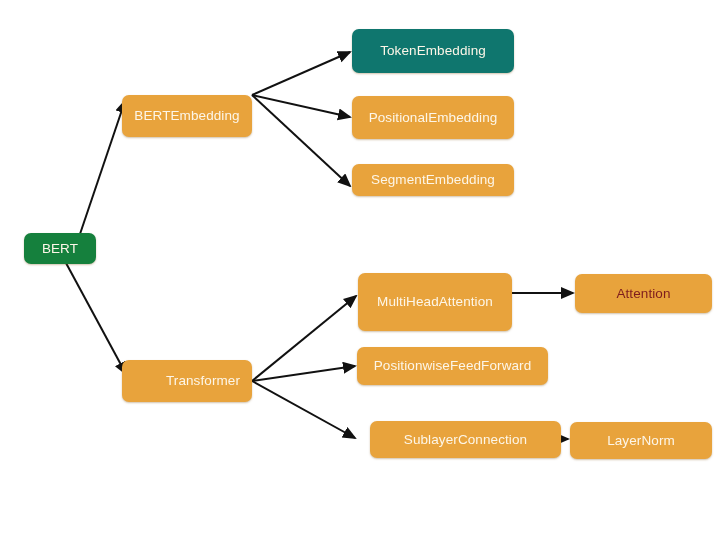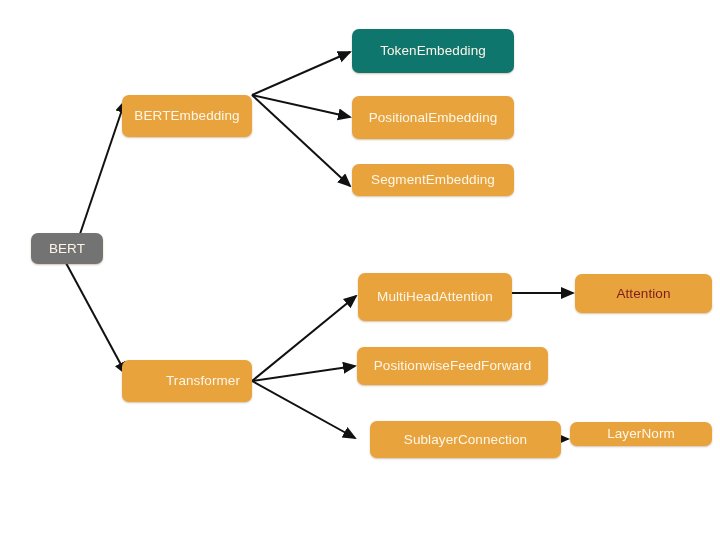--- a/index.html
+++ b/index.html
@@ -68,48 +68,48 @@
         <line x1="252" y1="95" x2="350" y2="186" stroke="#111111" stroke-width="2" marker-end="url(#arrowhead)"></line>
         <line x1="252" y1="381" x2="356" y2="296" stroke="#111111" stroke-width="2" marker-end="url(#arrowhead)"></line>
         <line x1="252" y1="381" x2="355" y2="366" stroke="#111111" stroke-width="2" marker-end="url(#arrowhead)"></line>
         <line x1="252" y1="381" x2="355" y2="438" stroke="#111111" stroke-width="2" marker-end="url(#arrowhead)"></line>
         <line x1="512" y1="293" x2="573" y2="293" stroke="#111111" stroke-width="2" marker-end="url(#arrowhead)"></line>
         <line x1="548" y1="439" x2="568" y2="439" stroke="#111111" stroke-width="2" marker-end="url(#arrowhead)"></line>
       </g>
   </svg>
 
   <div id="nodes-layer">
-      <div class="node" style="left: 24px; top: 233px; width: 72px; height: 31px; background: #737373; color: rgb(253, 246, 232); margin-left: 7px;">
+      <div class="node" style="left: 24px; top: 233px; width: 72px; height: 31px; background: #15803d; color: rgb(253, 246, 232);">
         <span class="node-label">BERT</span>
       </div>
       <div class="node" style="left: 122px; top: 74px; width: 130px; height: 42px; background: rgb(232, 163, 60); color: rgb(253, 246, 232); margin-top: 21px;">
         <span class="node-label">BERTEmbedding</span>
       </div>
       <div class="node" style="left: 122px; top: 360px; width: 130px; height: 42px; background: rgb(232, 163, 60); color: rgb(253, 246, 232); padding-left: 32px;">
         <span class="node-label">Transformer</span>
       </div>
       <div class="node" style="left: 352px; top: 29px; width: 162px; height: 44px; background: #0f766e; color: rgb(253, 246, 232);">
         <span class="node-label">TokenEmbedding</span>
       </div>
       <div class="node" style="left: 352px; top: 96px; width: 162px; height: 43px; background: rgb(232, 163, 60); color: rgb(253, 246, 232);">
         <span class="node-label">PositionalEmbedding</span>
       </div>
       <div class="node" style="left: 352px; top: 164px; width: 162px; height: 32px; background: rgb(232, 163, 60); color: rgb(253, 246, 232);">
         <span class="node-label">SegmentEmbedding</span>
       </div>
-      <div class="node" style="left: 358px; top: 273px; width: 154px; height: 48px; background: rgb(232, 163, 60); color: rgb(253, 246, 232);">
+      <div class="node" style="left: 358px; top: 273px; width: 154px; height: 58px; background: rgb(232, 163, 60); color: rgb(253, 246, 232);">
         <span class="node-label">MultiHeadAttention</span>
       </div>
       <div class="node" style="left: 357px; top: 347px; width: 191px; height: 38px; background: rgb(232, 163, 60); color: rgb(253, 246, 232);">
         <span class="node-label">PositionwiseFeedForward</span>
       </div>
       <div class="node" style="left: 370px; top: 421px; width: 191px; height: 37px; background: rgb(232, 163, 60); color: rgb(253, 246, 232);">
         <span class="node-label">SublayerConnection</span>
       </div>
       <div class="node" style="left: 575px; top: 274px; width: 137px; height: 39px; background: rgb(232, 163, 60); color: #7f1d1d;">
         <span class="node-label">Attention</span>
       </div>
-      <div class="node" style="left: 570px; top: 422px; width: 142px; height: 24px; background: rgb(232, 163, 60); color: rgb(253, 246, 232);">
+      <div class="node" style="left: 570px; top: 422px; width: 142px; height: 37px; background: rgb(232, 163, 60); color: rgb(253, 246, 232);">
         <span class="node-label">LayerNorm</span>
       </div>
     </div>
 
 </div>
 
 </body></html>

